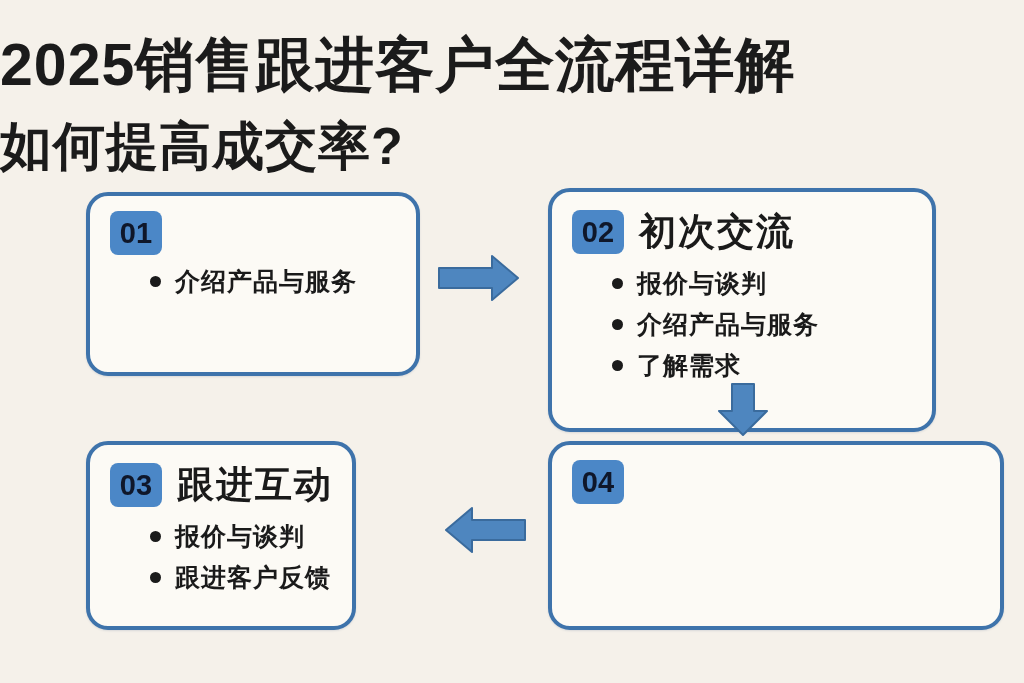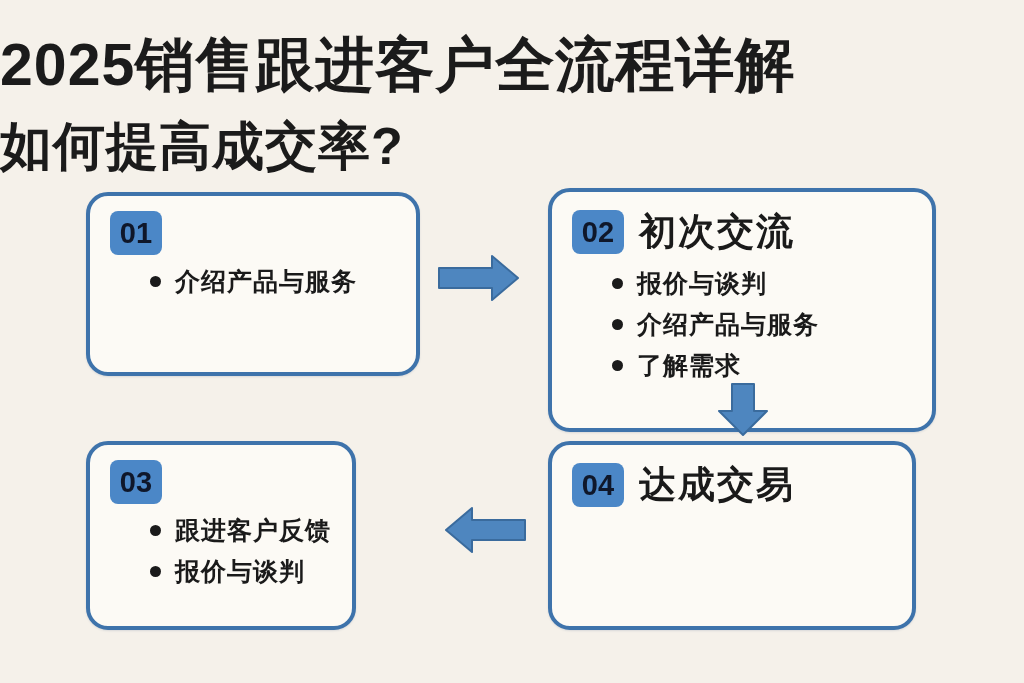--- a/index.html
+++ b/index.html
@@ -30,21 +30,21 @@
     position:absolute;box-sizing:border-box;
     background:var(--box-fill);
     border:4px solid var(--box-border);
     border-radius:22px;
     padding:15px 10px 0 20px;
     box-shadow:0 1px 2px rgba(60,90,130,.15);
   }
   #step1{left:86px;top:192px;width:334px;height:184px}
   #step2{left:548px;top:188px;width:388px;height:244px}
   #step3{left:86px;top:441px;width:270px;height:189px}
-  #step4{left:548px;top:441px;width:368px;height:189px}
+  #step4{left:548px;top:441px;width:456px;height:189px}
 
   .step-header{display:flex;align-items:center;gap:15px}
   .badge{
     width:52px;height:44px;border-radius:8px;flex:0 0 auto;
     background:var(--badge);color:#0f172a;
     font-size:29px;font-weight:800;
     display:flex;align-items:center;justify-content:center;
   }
   .step-title{font-size:37px;font-weight:900;color:var(--body-text);letter-spacing:2px}
 
@@ -88,31 +88,31 @@
   <ul class="bullets">
     <li>报价与谈判</li>
     <li>介绍产品与服务</li>
     <li>了解需求</li>
   </ul>
 </section>
 
 <section class="step" id="step3">
   <div class="step-header">
     <div class="badge">03</div>
+    <div class="step-title">跟进互动</div>
   </div>
   <ul class="bullets">
+    <li>报价与谈判</li>
     <li>跟进客户反馈</li>
-    <li>报价与谈判</li>
   </ul>
 </section>
 
 <section class="step" id="step4">
   <div class="step-header">
     <div class="badge">04</div>
-    <div class="step-title">达成交易</div>
   </div>
   <ul class="bullets">
   </ul>
 </section>
 
 <div class="arrow" style="left:437px;top:253px">
   <svg width="84" height="50" viewBox="0 0 84 50" aria-hidden="true">
     <polygon points="2,15 55,15 55,3 81,25 55,47 55,35 2,35"></polygon>
   </svg>
 </div>

